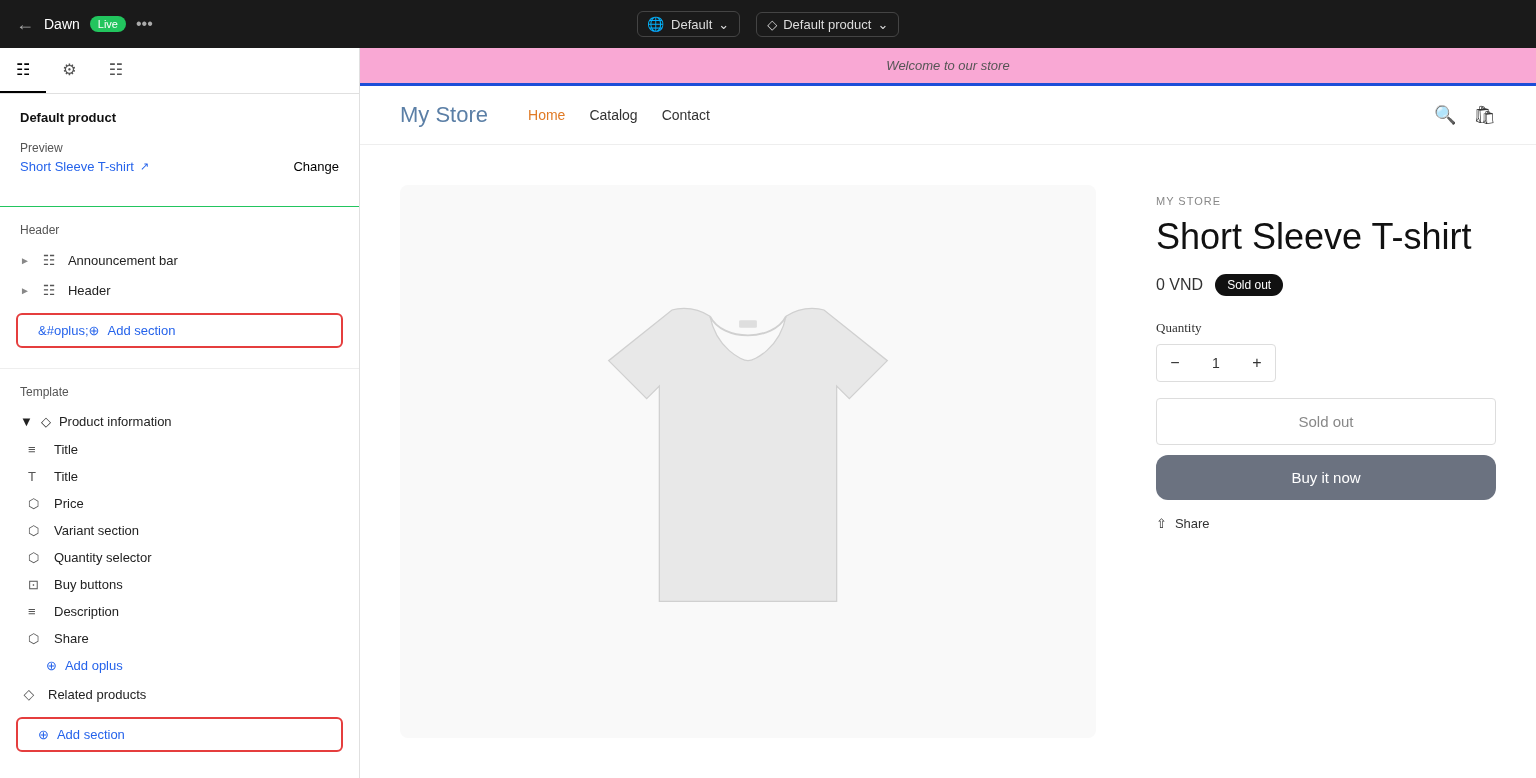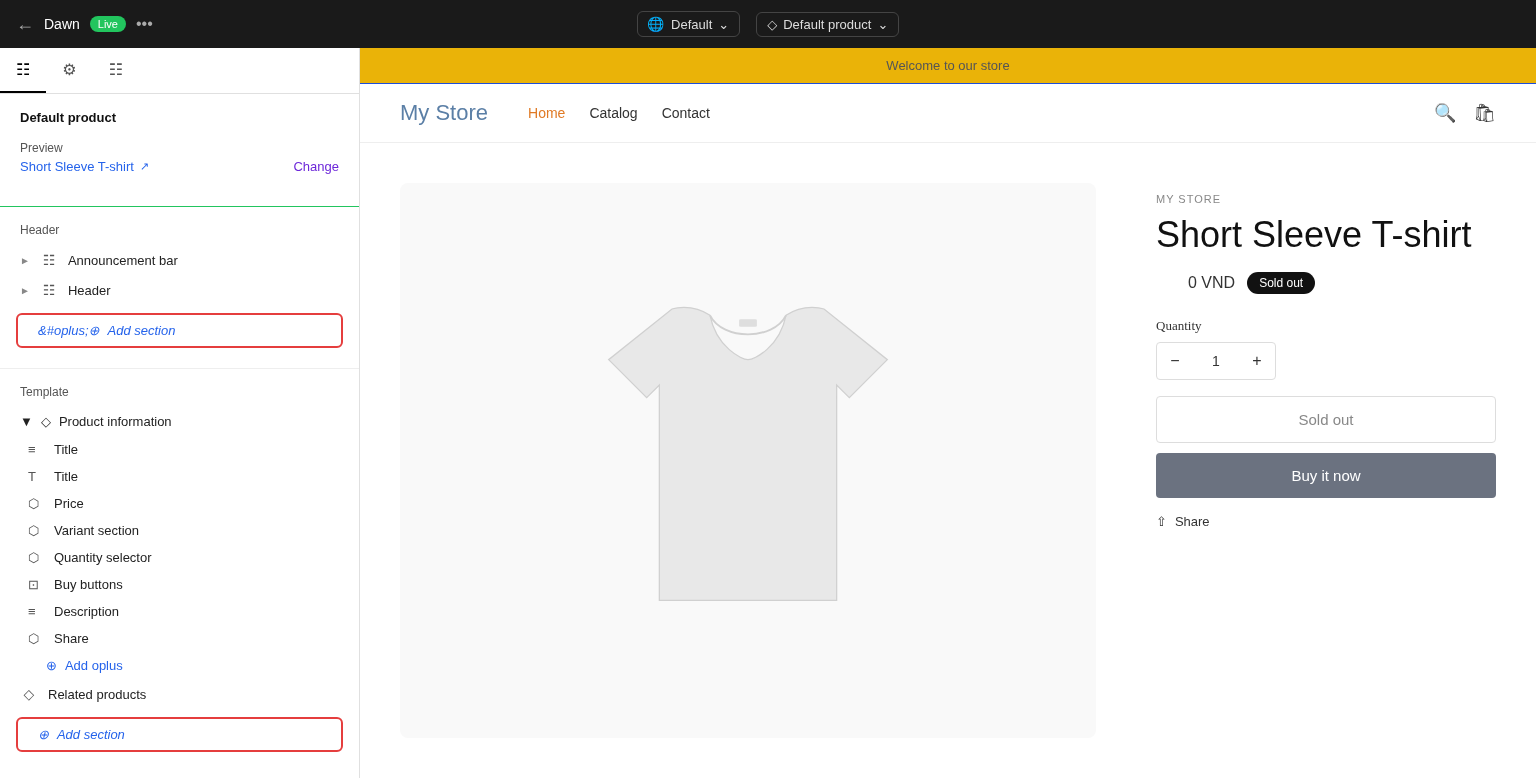--- a/index.html
+++ b/index.html
@@ -62,21 +62,21 @@
       padding: 16px 20px 8px;
       font-size: 13px;
       font-weight: 600;
       color: #111;
     }
 
     .preview-block { padding: 8px 20px 32px; border-bottom: 1px solid #22c55e; }
     .preview-label { font-size: 12px; color: #555; margin-bottom: 4px; }
     .preview-value { display: flex; align-items: center; gap: 6px; }
     .preview-link { color: #2563eb; font-size: 13px; text-decoration: none; }
-    .change-btn { color: #6d28d9; font-size: 13px; cursor: pointer; margin-left: auto; }
+    .change-btn { color: #000000; font-size: 13px; cursor: pointer; margin-left: auto; }
     .external-icon { font-size: 11px; color: #2563eb; }
 
     .section-group { padding: 12px 0; border-bottom: 1px solid #eee; }
     .section-group-title { padding: 4px 20px 8px; font-size: 12px; color: #555; font-weight: 500; }
 
     .sidebar-item {
       display: flex;
       align-items: center;
       gap: 10px;
       padding: 7px 20px;
@@ -92,21 +92,20 @@
       align-items: center;
       gap: 8px;
       padding: 8px 20px;
       color: #2563eb;
       font-size: 13px;
       cursor: pointer;
       border: 2px solid #e53e3e;
       border-radius: 6px;
       margin: 8px 16px;
       background: transparent;
-      font-style: italic;
     }
 
     .template-group { padding: 12px 0; }
     .template-title { padding: 4px 20px 8px; font-size: 12px; color: #555; font-weight: 500; }
 
     .product-info-item {
       display: flex;
       align-items: center;
       gap: 8px;
       padding: 6px 20px 6px 28px;
@@ -148,26 +147,27 @@
 
     .store-preview {
       background: #fff;
       flex: 1;
       display: flex;
       flex-direction: column;
       min-height: 730px;
     }
 
     .announcement-bar {
-      background: #eab308;
+      background: #f9a8d4;
       text-align: center;
       padding: 10px;
       font-size: 13px;
       color: #555;
-      border-bottom: 1px solid #1d4ed8;
+      border-bottom: 3px solid #1d4ed8;
+      font-style: italic;
     }
 
     .store-header {
       display: flex;
       align-items: center;
       padding: 16px 40px;
       border-bottom: 1px solid #eee;
     }
     .store-logo { font-size: 22px; color: #5b7fa6; font-weight: 500; margin-right: 40px; }
     .nav-links { display: flex; gap: 24px; }
@@ -197,21 +197,21 @@
     .tshirt-container { width: 400px; height: 480px; display: flex; align-items: center; justify-content: center; }
 
     .product-info-panel {
       width: 340px;
       flex-shrink: 0;
       padding-top: 10px;
     }
 
     .store-brand-label { font-size: 11px; color: #888; letter-spacing: 1px; text-transform: uppercase; margin-bottom: 8px; }
     .product-title { font-size: 36px; font-weight: 300; color: #111; margin-bottom: 16px; line-height: 1.2; }
-    .price-row { display: flex; align-items: center; gap: 12px; margin-bottom: 24px; margin-left: 32px; }
+    .price-row { display: flex; align-items: center; gap: 12px; margin-bottom: 24px; }
     .price { font-size: 16px; color: #333; }
     .sold-out-badge { background: #111; color: #fff; font-size: 12px; padding: 4px 12px; border-radius: 20px; }
 
     .quantity-label { font-size: 13px; color: #333; margin-bottom: 8px; font-family: Liberation Serif, serif; }
     .quantity-selector { display: flex; align-items: center; border: 1px solid #ddd; border-radius: 4px; width: 120px; margin-bottom: 16px; }
     .qty-btn { width: 36px; height: 36px; display: flex; align-items: center; justify-content: center; cursor: pointer; font-size: 16px; color: #333; background: transparent; border: none; }
     .qty-val { flex: 1; text-align: center; font-size: 14px; }
 
     .sold-out-btn {
       width: 100%;
@@ -223,21 +223,21 @@
       border-radius: 4px;
       cursor: not-allowed;
       margin-bottom: 10px;
     }
     .buy-now-btn {
       width: 100%;
       padding: 14px;
       background: #6b7280;
       color: #fff;
       font-size: 15px;
-      border-radius: 4px;
+      border-radius: 12px;
       cursor: pointer;
       border: none;
       margin-bottom: 16px;
     }
 
     .share-row { display: flex; align-items: center; gap: 8px; color: #333; font-size: 13px; cursor: pointer; }
   </style>
 </head>
 <body>
 

